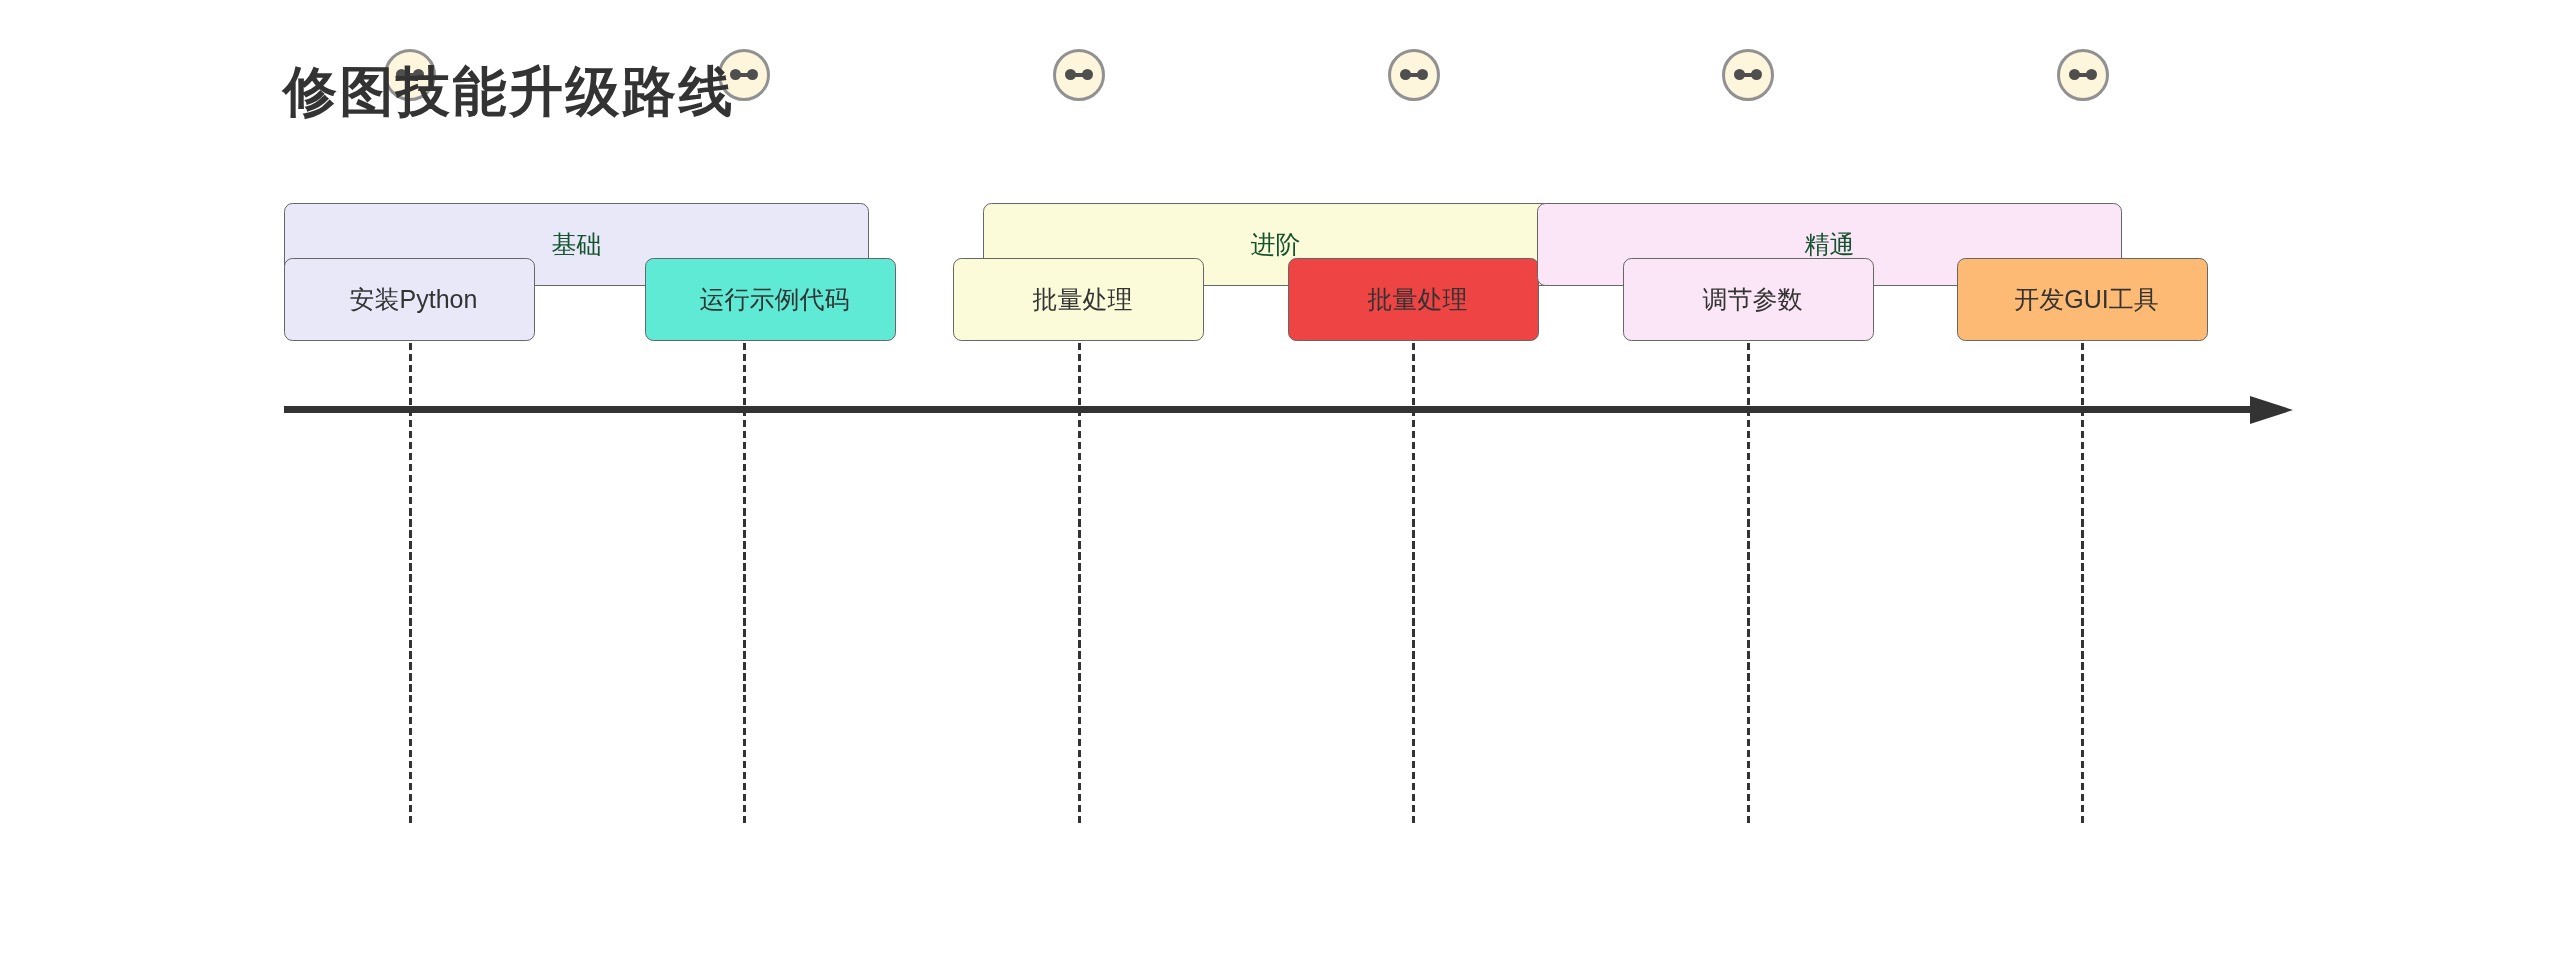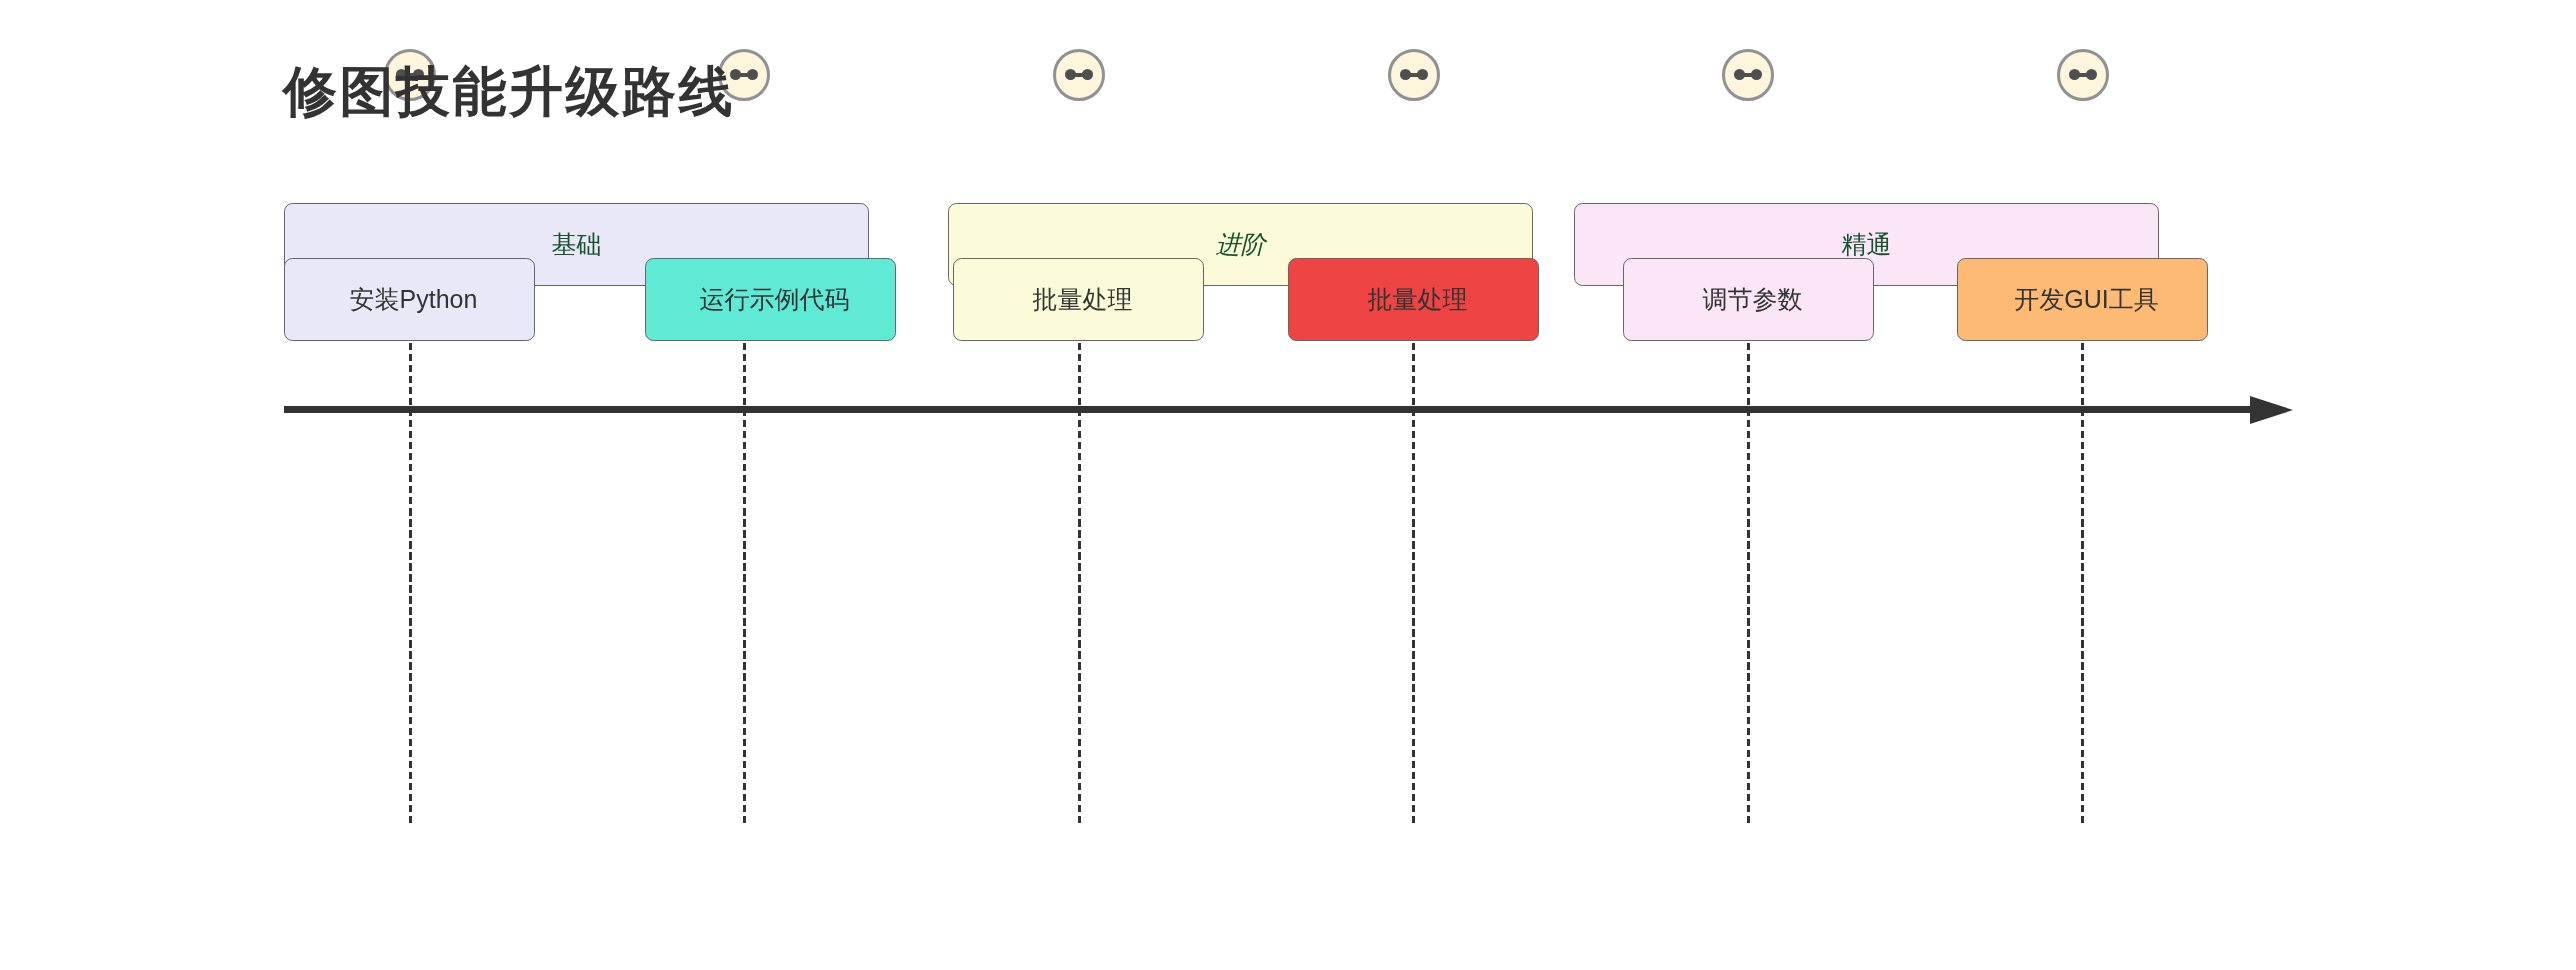--- a/index.html
+++ b/index.html
@@ -64,42 +64,42 @@
       </div>
       <div class="drop-line" style="left: 743px;"></div>
       <div class="node-circle" style="left: 718px; background: rgb(253, 245, 220); border-color: rgb(145, 145, 145);">
         <span class="eye eye-left"></span>
         <span class="eye-bar"></span>
         <span class="eye eye-right"></span>
       </div>
       <div class="task-box" style="left: 645px; background: #5eead4;">
         <span>运行示例代码</span>
       </div>
-      <div class="section-box" style="left: 948px; width: 585px; background: rgb(252, 251, 217); font-style: italic;">
+      <div class="section-box" style="left: 983px; width: 585px; background: rgb(252, 251, 217);">
         <span>进阶</span>
       </div>
       <div class="drop-line" style="left: 1078px;"></div>
       <div class="node-circle" style="left: 1053px; background: rgb(253, 245, 220); border-color: rgb(145, 145, 145);">
         <span class="eye eye-left"></span>
         <span class="eye-bar"></span>
         <span class="eye eye-right"></span>
       </div>
       <div class="task-box" style="left: 953px; background: rgb(252, 251, 217);">
         <span>批量处理</span>
       </div>
       <div class="drop-line" style="left: 1412px;"></div>
       <div class="node-circle" style="left: 1388px; background: rgb(253, 245, 220); border-color: rgb(145, 145, 145);">
         <span class="eye eye-left"></span>
         <span class="eye-bar"></span>
         <span class="eye eye-right"></span>
       </div>
       <div class="task-box" style="left: 1288px; background: #ef4444;">
         <span>批量处理</span>
       </div>
-      <div class="section-box" style="left: 1574px; width: 585px; background: rgb(250, 230, 246);">
+      <div class="section-box" style="left: 1537px; width: 585px; background: rgb(250, 230, 246);">
         <span>精通</span>
       </div>
       <div class="drop-line" style="left: 1747px;"></div>
       <div class="node-circle" style="left: 1722px; background: rgb(253, 245, 220); border-color: rgb(145, 145, 145);">
         <span class="eye eye-left"></span>
         <span class="eye-bar"></span>
         <span class="eye eye-right"></span>
       </div>
       <div class="task-box" style="left: 1623px; background: rgb(250, 230, 246);">
         <span>调节参数</span>

